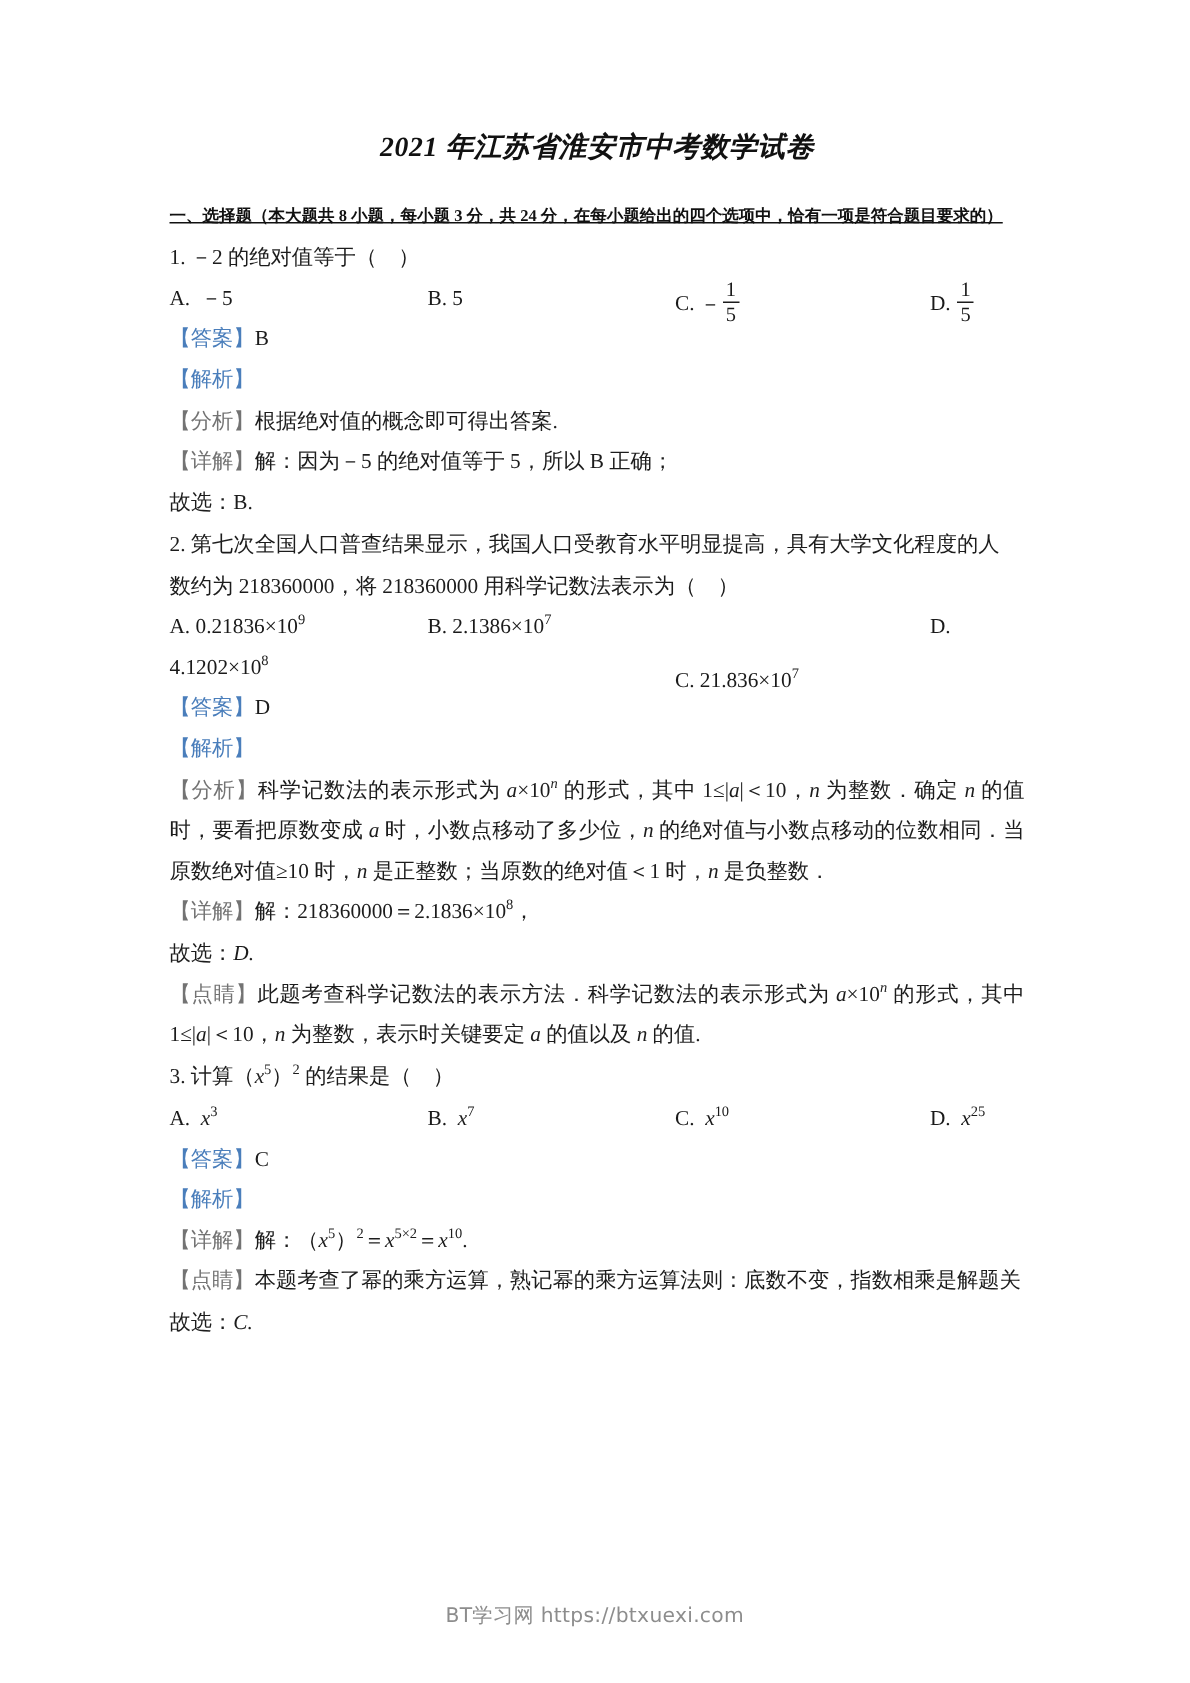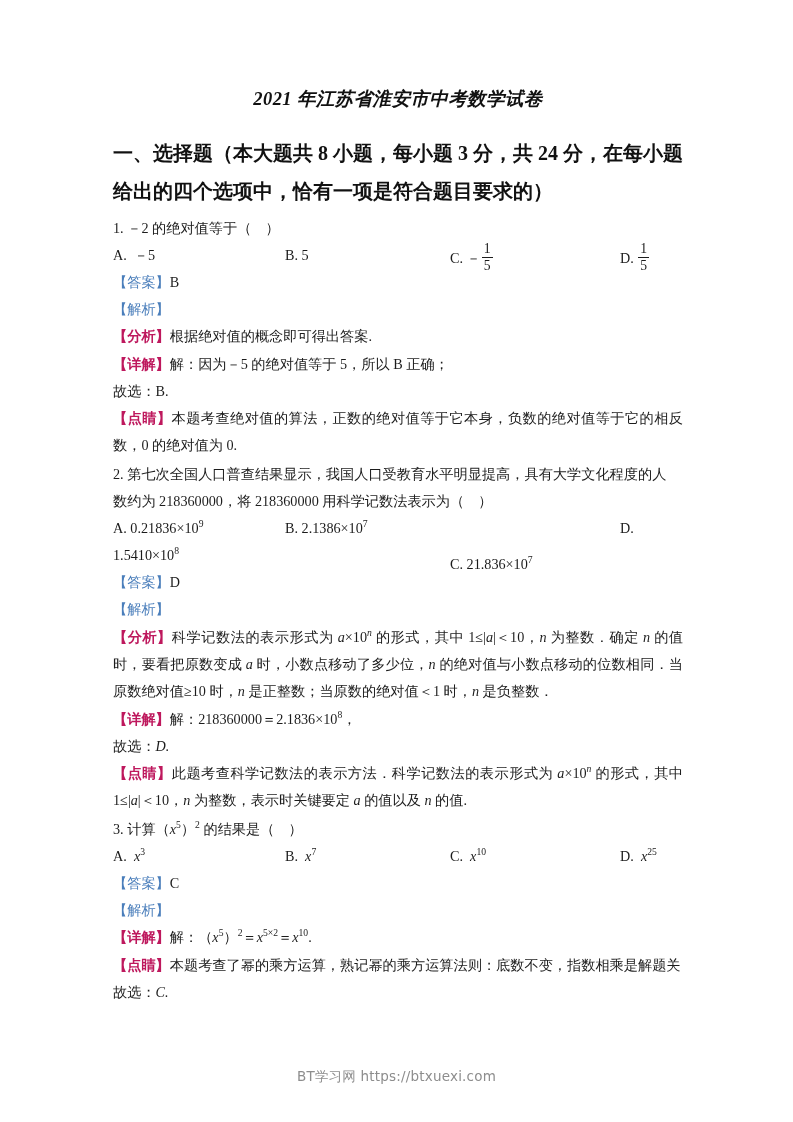--- a/index.html
+++ b/index.html
@@ -38,25 +38,26 @@
     letter-spacing: 0.4px;
     margin: 0 0 20px 0;
     line-height: 1.5;
     color: #111;
     font-style: italic;
   }
 
   
   .section-heading {
     font-weight: bold;
-    font-size: 20px;
+    font-size: 11px;
     line-height: 1.92;
     margin: 0 0 4px 0;
     text-align: justify;
     color: #111;
+    text-decoration: underline;
   }
 
   
   .p {
     font-size: 14.2px;
     line-height: 1.92;
     margin: 0;
     text-align: justify;
     color: #1c1c1c;
   }
@@ -91,22 +92,22 @@
   .options-flow .opt.c2 { left: 172px; top: 0; }
   .options-flow .opt.c3 { left: 337px; top: 0; margin-top: 36px; }
   .options-flow .opt.c4 { left: 507px; top: 0; }
   .options-flow .opt.wrap { left: 0px; top: 27px; }
 
   
   .tag {
     color: #4a7ebb;
   }
   .tag-strong {
-    color: #be185d;
-    font-weight: bold;
+    color: #737373;
+    font-weight: normal;
   }
 
   
   .mi {
     font-style: italic;
     font-family: "Liberation Serif", "DejaVu Serif", serif;
   }
   sup {
     font-size: 0.68em;
     vertical-align: super;
@@ -166,31 +167,30 @@
     <div class="p"><span class="tag">【答案】</span><span>B</span></div>
 
     <div class="p"><span class="tag">【解析】</span></div>
 
     <div class="p"><span class="tag-strong">【分析】</span><span>根据绝对值的概念即可得出答案.</span></div>
 
     <div class="p"><span class="tag-strong">【详解】</span><span>解：因为－5 的绝对值等于 5，所以 B 正确；</span></div>
 
     <div class="p"><span>故选：</span><span>B.</span></div>
 
-    <div class="p"><span class="tag-strong">【点睛】</span><span>本题考查绝对值的算法，正数的绝对值等于它本身，负数的绝对值等于它的相反数，0 的绝对值为 0.</span></div>
 
     <div class="p q-stem">2. 第七次全国人口普查结果显示，我国人口受教育水平明显提高，具有大学文化程度的人</div>
     <div class="p"><span>数约为 218360000，将 218360000 用科学记数法表示为（</span>&nbsp;&nbsp;&nbsp;&nbsp;<span>）</span></div>
 
     <div class="options-flow">
       <span class="opt c1"><span>A.</span>&nbsp;<span>0.21836×10</span><sup>9</sup></span>
       <span class="opt c2"><span>B.</span>&nbsp;<span>2.1386×10</span><sup>7</sup></span>
       <span class="opt c3"><span>C.</span>&nbsp;<span>21.836×10</span><sup>7</sup></span>
       <span class="opt c4"><span>D.</span></span>
-      <span class="opt wrap"><span>1.5410×10</span><sup>8</sup></span>
+      <span class="opt wrap"><span>4.1202×10</span><sup>8</sup></span>
     </div>
 
     <div class="p"><span class="tag">【答案】</span><span>D</span></div>
 
     <div class="p"><span class="tag">【解析】</span></div>
 
     <div class="p"><span class="tag-strong">【分析】</span><span>科学记数法的表示形式为 </span><span class="mi">a</span><span>×10</span><sup class="mi">n</sup><span> 的形式，其中 1≤|</span><span class="mi">a</span><span>|＜10，</span><span class="mi">n</span><span> 为整数．确定 </span><span class="mi">n</span><span> 的值时，要看把原数变成 </span><span class="mi">a</span><span> 时，小数点移动了多少位，</span><span class="mi">n</span><span> 的绝对值与小数点移动的位数相同．当原数绝对值≥10 时，</span><span class="mi">n</span><span> 是正整数；当原数的绝对值＜1 时，</span><span class="mi">n</span><span> 是负整数．</span></div>
 
     <div class="p"><span class="tag-strong">【详解】</span><span>解：218360000＝2.1836×10</span><sup>8</sup><span>，</span></div>
 

